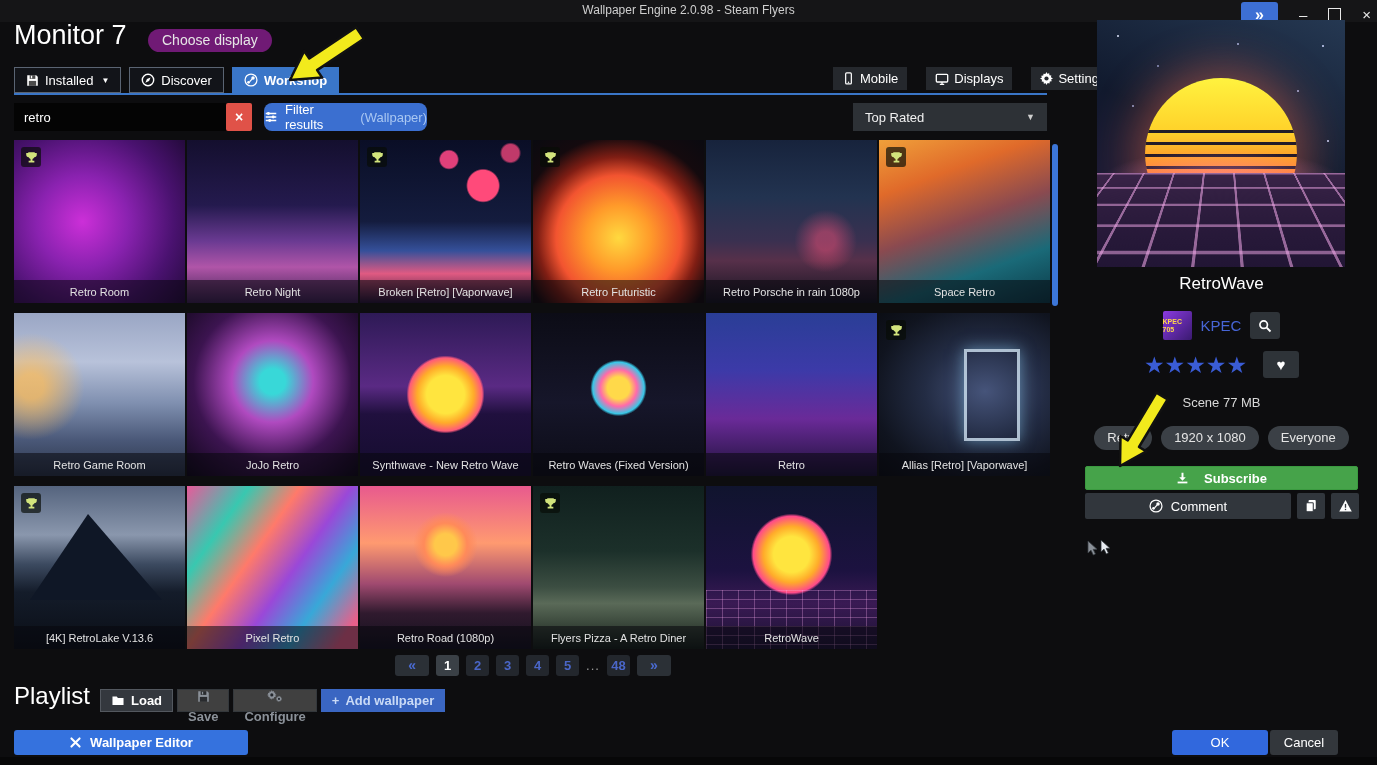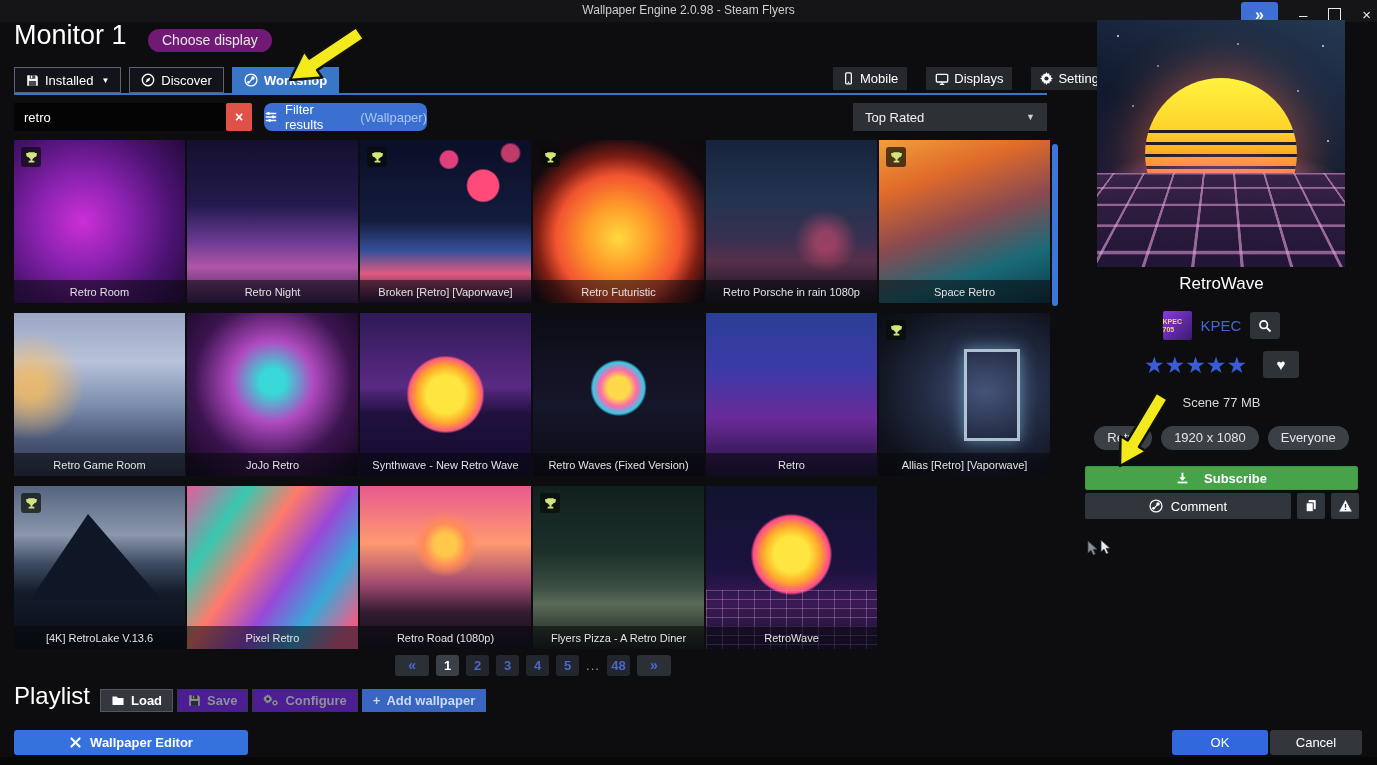--- a/index.html
+++ b/index.html
@@ -93,30 +93,30 @@
             font-weight:bold;text-align:center;line-height:20px;cursor:pointer;}
   .page-num{min-width:15px;height:21px;background:#23272d;border-radius:3px;color:#4a66c8;font-size:13px;
             font-weight:bold;text-align:center;line-height:21px;padding:0 4px;cursor:pointer;}
   .page-num.current{background:#3a4046;color:#fff;}
   .page-ellipsis{color:#9a9a9a;font-size:13px;letter-spacing:1px;}
   
   .playlist-title{position:absolute;left:14px;top:682px;font-size:24px;color:#fff;}
   .playlist-bar{position:absolute;left:100px;top:689px;display:flex;gap:4px;height:23px;}
   .pl-btn{display:flex;align-items:center;gap:6px;padding:0 10px;background:#34383e;border:1px solid #53585f;
           font-size:13px;color:#fff;cursor:pointer;font-weight:bold;box-sizing:border-box;}
-  .pl-btn.disabled{background:#4c1d95;border-color:#34383c;color:#8b9199;}
+  .pl-btn.disabled{background:#404040;border-color:#34383c;color:#8b9199;flex-direction:column;}
   .pl-btn.add{background:#3a66c2;border-color:#3a66c2;color:#c9daf6;}
   
   .btn-editor{position:absolute;left:14px;top:730px;width:234px;height:25px;background:#3572de;border-radius:3px;
               display:flex;align-items:center;justify-content:center;gap:8px;font-size:13px;color:#fff;font-weight:bold;cursor:pointer;}
   .btn-open{position:absolute;left:256px;top:760px;width:234px;height:25px;background:#33373c;border-radius:3px;
             display:flex;align-items:center;justify-content:center;gap:4px;font-size:13px;color:#fff;cursor:pointer;}
   .btn-ok{position:absolute;left:1172px;top:730px;width:96px;height:25px;background:#3168dd;border:none;border-radius:3px;
           font-size:13px;color:#fff;cursor:pointer;font-family:"Liberation Sans",sans-serif;}
-  .btn-cancel{position:absolute;left:1270px;top:730px;width:92px;height:25px;background:#33373c;border:none;border-radius:3px;
+  .btn-cancel{position:absolute;left:1270px;top:730px;width:68px;height:25px;background:#33373c;border:none;border-radius:3px;
           font-size:13px;color:#fff;cursor:pointer;font-family:"Liberation Sans",sans-serif;}
   .bottom-strip{position:absolute;left:0;right:0;bottom:0;height:8px;background:#070708;}
   
   .preview{position:absolute;left:1097px;top:20px;width:248px;height:247px;background:#0c1220;overflow:hidden;}
   .pv-sky{position:absolute;inset:0;background:linear-gradient(205deg,#253852 0%,#111a2e 50%,#241a3a 100%);}
   .pv-stars{position:absolute;left:20px;top:15px;width:2px;height:2px;background:#dfe6ff;border-radius:50%;
             box-shadow:205px 10px 0 #cfd8ff,180px 55px 0 #aeb8e8,210px 105px 0 #cfd8ff,15px 70px 0 #9aa8d8,
                        40px 30px 0 #8a98c8,120px 8px 0 #aab4e0;}
   .pv-sun{position:absolute;left:50%;top:58px;transform:translateX(-50%);width:152px;height:152px;border-radius:50%;
           overflow:hidden;background:linear-gradient(180deg,#fff23f 0%,#ffd22a 35%,#ff8a2a 60%,#f85560 80%,#e8488e 100%);
@@ -165,21 +165,21 @@
   </div>
   <div class="win-controls">
     <div class="panel-toggle">
       <span>»</span>
     </div>
     <span class="win-glyph">–</span>
     <span class="win-max-box"></span>
     <span class="win-glyph">×</span>
   </div>
 
-  <div class="monitor-title">Monitor 1</div>
+  <div class="monitor-title">Monitor 7</div>
   <div class="choose-display">Choose display</div>
 
   <div class="tabs">
     <div class="tab">
       <span class="icon">
           <svg width="13" height="13" viewBox="0 0 16 16">
             <path fill="currentColor" d="M1.5 1.5h11l2 2v11h-13z"></path>
             <rect x="4.5" y="1.5" width="7" height="4.5" fill="rgba(0,0,0,0.7)"></rect>
             <rect x="6" y="2.2" width="1.6" height="3.2" fill="currentColor"></rect>
             <rect x="3.5" y="8.5" width="9" height="6" fill="rgba(0,0,0,0.7)"></rect>

